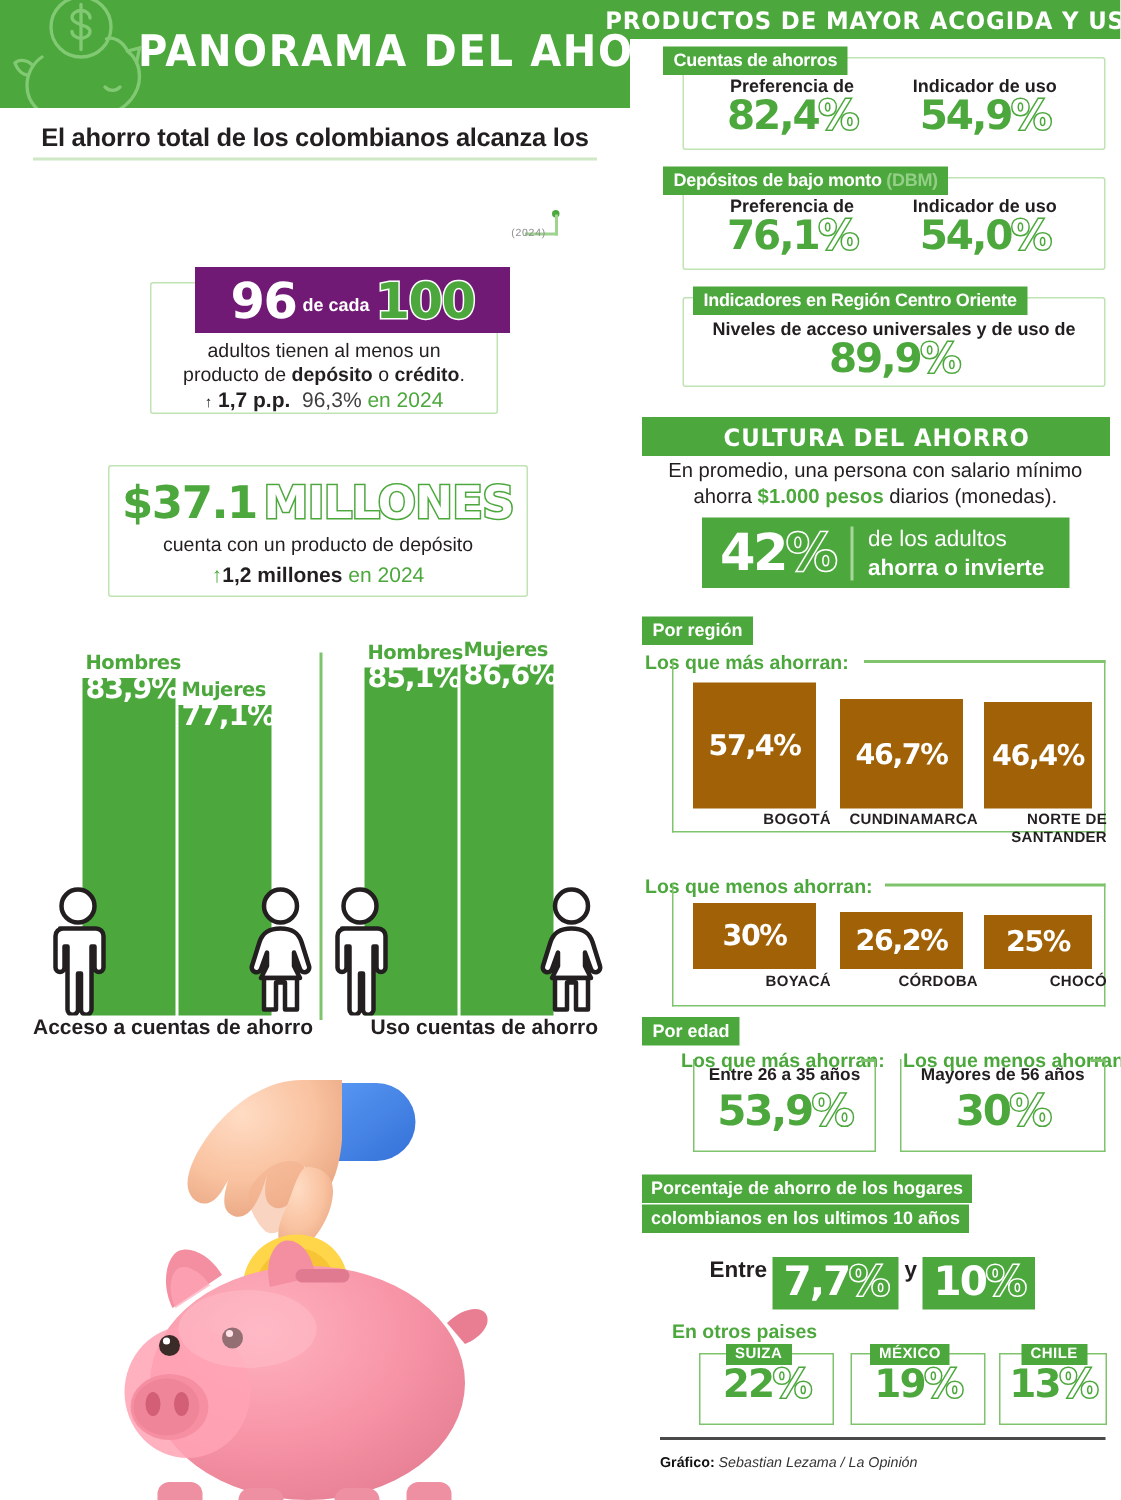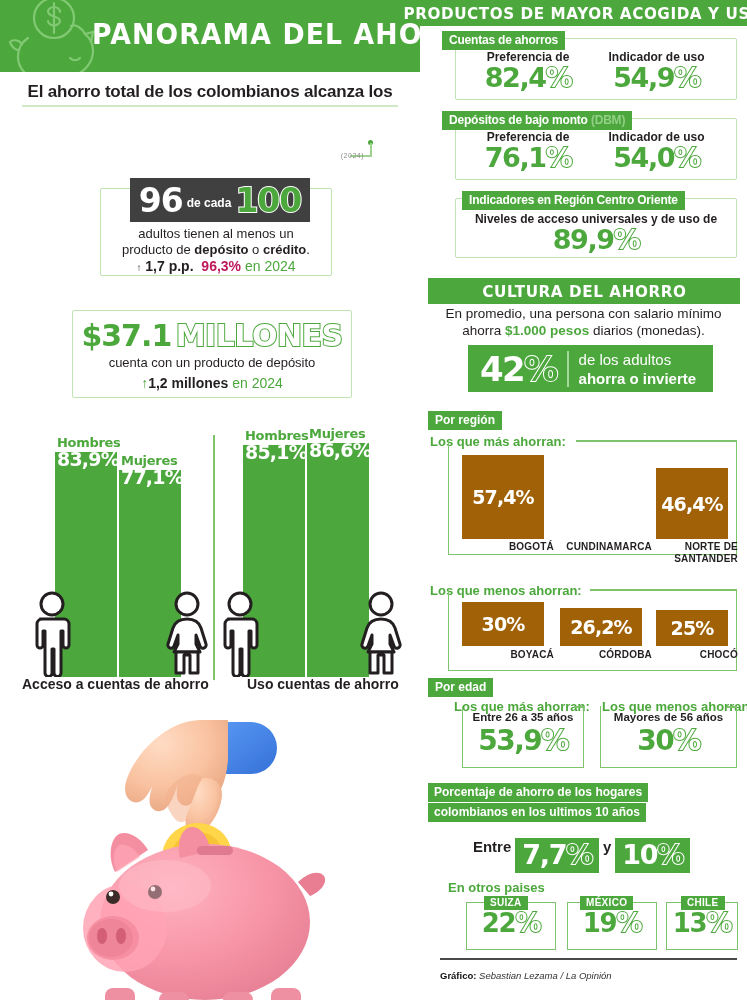--- a/index.html
+++ b/index.html
@@ -72,22 +72,22 @@
     position: absolute; right: 47px; top: 140px;
     width: 5px; height: 5px; border-radius: 50%; background: #4CA83C;
   }
 
   
   .box96 {
     position: absolute; left: 100px; top: 188px; width: 232px; height: 88px;
     border: 1.5px solid #bfe3b2; border-radius: 2px;
   }
   .box96-band {
-    position: absolute; left: 130px; top: 178px; width: 180px; height: 44px;
-    background: #404040; display: flex; align-items: center; justify-content: center;
+    position: absolute; left: 130px; top: 178px; width: 210px; height: 44px;
+    background: #701a75; display: flex; align-items: center; justify-content: center;
   }
   .box96-band .n96 {
     font-family: "DejaVu Sans", sans-serif; font-size: 33px; font-weight: 700;
     color: #fff; letter-spacing: -1px;
   }
   .box96-band .decada {
     font-size: 12px; font-weight: 700; color: #fff; margin: 6px 4px 0 4px;
   }
   .box96-band .n100 {
     font-family: "DejaVu Sans", sans-serif; font-size: 33px; font-weight: 700;
@@ -98,21 +98,21 @@
     position: absolute; left: 100px; top: 226px; width: 232px;
     text-align: center; font-size: 13px; line-height: 16px; color: #231f20;
   }
   .box96-txt b { font-weight: 700; }
   .box96-delta {
     position: absolute; left: 100px; top: 258px; width: 232px;
     text-align: center; font-size: 14px; color: #231f20;
   }
   .box96-delta .up { font-size: 10px; color: #231f20; }
   .box96-delta b { font-weight: 700; }
-  .box96-delta .g { color: #be185d; font-weight: 700; }
+  .box96-delta .g { color: #404040; font-weight: 400; }
   .box96-delta .g2 { color: #4CA83C; font-weight: 400; }
 
   
   .box37 {
     position: absolute; left: 72px; top: 310px; width: 280px; height: 88px;
     border: 1.5px solid #bfe3b2; border-radius: 2px;
   }
   .box37-amt {
     position: absolute; left: 72px; top: 318px; width: 280px;
     text-align: center; white-space: nowrap;
@@ -524,20 +524,23 @@
   <div class="minitag" style="left:428px; top:411px;">Por región</div>
   <div class="subhead" style="left:430px; top:434px;">Los que más ahorran:</div>
   <div class="rule-top-l" style="left:576px; top:440px; width:161px;"></div>
   <div class="rule-box" style="left:448px; top:440px; width:289px; height:115px;"></div>
 
   <div class="reg-tile" style="left:462px; top:455px; width:82px; height:84px;">
       <span>57,4%</span>
     </div>
   <div class="reg-name" style="left:452px; top:541px; width:102px;">BOGOTÁ</div>
 
+  <div class="reg-tile" style="left:560px; top:466px; width:82px; height:73px;">
+      <span>46,7%</span>
+    </div>
   <div class="reg-name" style="left:550px; top:541px; width:102px;">CUNDINAMARCA</div>
 
   <div class="reg-tile" style="left:656px; top:468px; width:72px; height:71px;">
       <span>46,4%</span>
     </div>
   <div class="reg-name" style="left:646px; top:541px; width:92px; white-space:pre-line;">NORTE DE
 SANTANDER</div>
 
   <div class="subhead" style="left:430px; top:583px;">Los que menos ahorran:</div>
   <div class="rule-top-l" style="left:590px; top:589px; width:147px;"></div>

